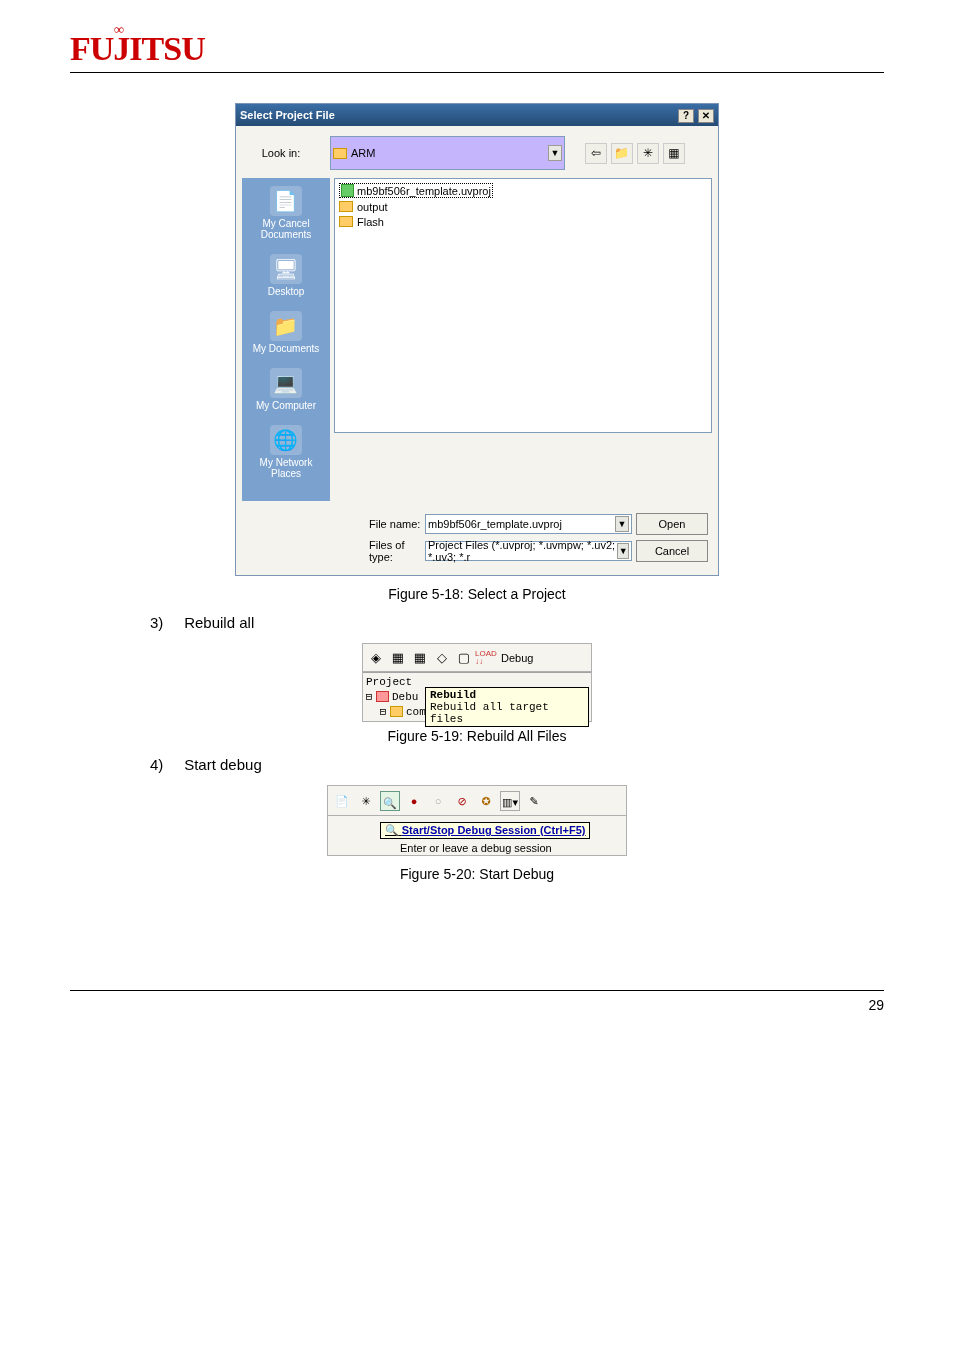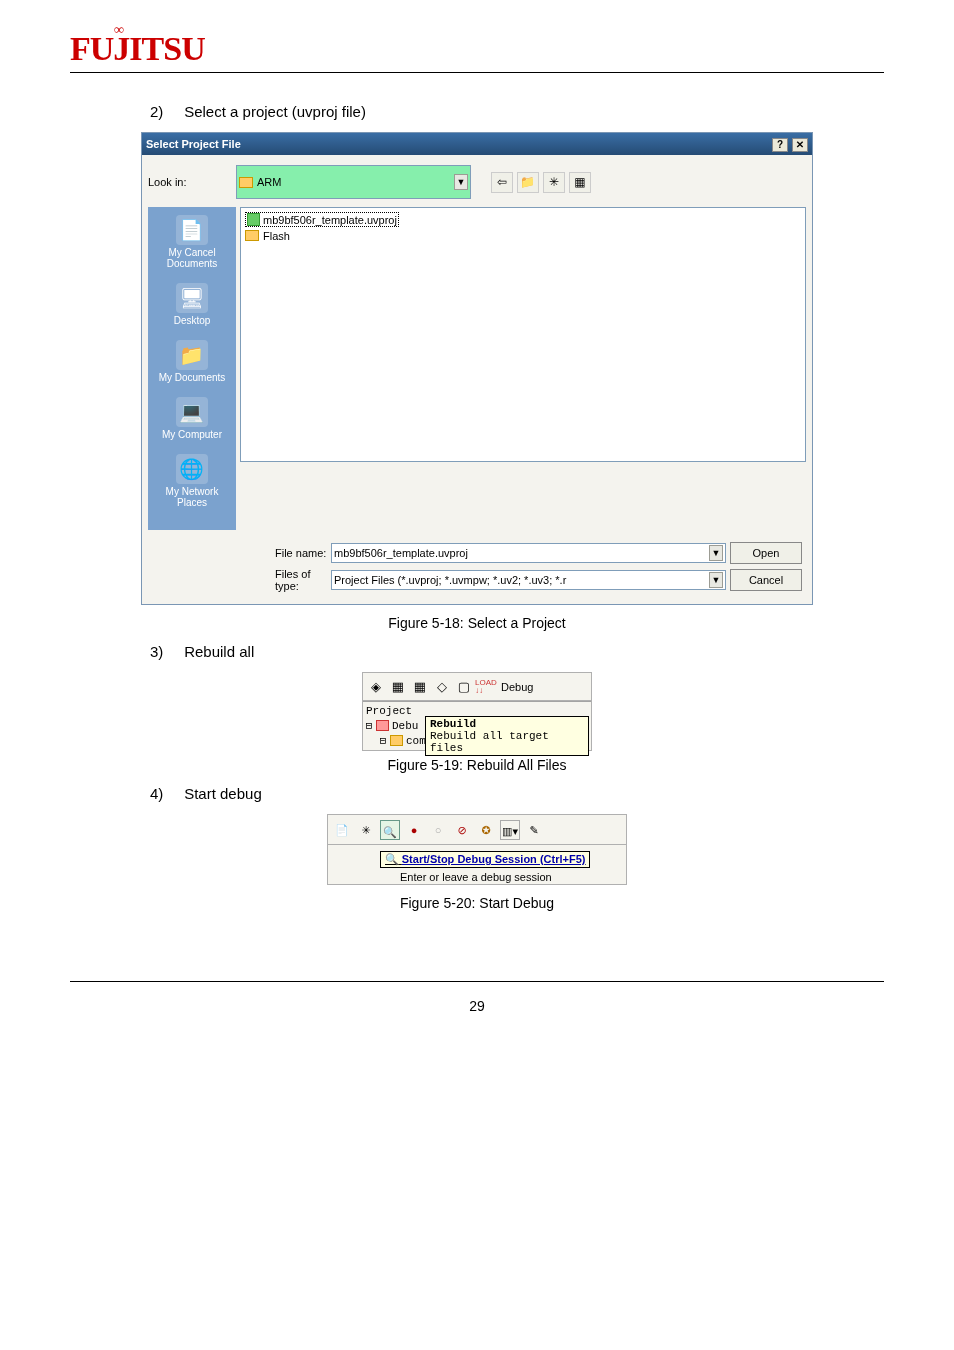--- a/index.html
+++ b/index.html
@@ -32,21 +32,21 @@
     left: 44px;
     font-size: 14px;
     color: #c00;
   }
   .step-row {
     font-size: 15px;
     margin: 12px 0 12px 80px;
   }
   .step-num { display: inline-block; width: 30px; }
   .win-dialog {
-    width: 672px;
+    width: 484px;
     margin: 0 auto 10px auto;
     border: 1px solid #7a96b4;
     background: #f4f3ee;
     font-family: Tahoma, sans-serif;
     font-size: 11px;
   }
   .titlebar {
     background: linear-gradient(#3a6ea5, #254b74);
     color: #fff;
     height: 22px;
@@ -67,25 +67,25 @@
     line-height: 12px;
     color: #000;
     font-size: 10px;
   }
   .lookin-row {
     display: flex;
     align-items: center;
     padding: 10px 6px 6px 6px;
     gap: 4px;
   }
-  .lookin-label { width: 84px; text-align: left; padding-right: 6px; }
+  .lookin-label { width: 84px; text-align: center; padding-right: 6px; }
   .lookin-combo {
     flex: 0 0 235px;
     height: 20px;
-    background: #86efac;
+    background: #c4b5fd;
     border: 1px solid #7f9db9;
     display: flex;
     align-items: center;
     justify-content: space-between;
     padding: 16px 2px;
   }
   .folder-icon {
     display: inline-block;
     width: 14px; height: 11px;
     background: #fc6; border: 1px solid #c90;
@@ -240,41 +240,37 @@
     margin: 6px 0 2px 52px;
     background: #ffffe1;
     border: 1px solid #000;
     padding: 1px 4px;
     display: inline-block;
     text-decoration: underline;
   }
   .dbg-sub { margin-left: 68px; padding: 1px 4px; }
   .page-footer {
     border-top: 1px solid #000;
-    text-align: center;
+    text-align: right;
     font-size: 14px;
-    padding-top: 16px;
-    margin-top: 70px;
+    padding-top: 6px;
+    margin-top: 108px;
   }
 </style>
 </head>
 <body>
 
 <div class="page">
   <div class="header-bar">
     <div class="logo">
       <span class="inf">∞</span>
       <span>FUJITSU</span>
     </div>
   </div>
 
-  <div class="step-row">
-    <span class="step-num">2)</span>
-    <span>Select a project (uvproj file)</span>
-  </div>
 
   <div class="win-dialog">
     <div class="titlebar">
       <span>Select Project File</span>
       <span class="titlebar-btns">
         <span>?</span>
         <span>✕</span>
       </span>
     </div>
     <div class="lookin-row">
@@ -311,20 +307,24 @@
             <div class="place-icon">🌐</div>
             <div>My Network Places</div>
           </div>
       </div>
       <div class="file-area">
         <div>
           <div class="file-item selected">
             <span class="proj-icon"></span>
             <span>mb9bf506r_template.uvproj</span>
           </div>
+        </div>
+        <div class="file-item">
+          <span class="folder-icon"></span>
+          <span>output</span>
         </div>
         <div class="file-item">
           <span class="folder-icon"></span>
           <span>Flash</span>
         </div>
       </div>
     </div>
     <div class="dialog-footer">
       <div class="field-row">
         <span class="field-label">File name:</span>

